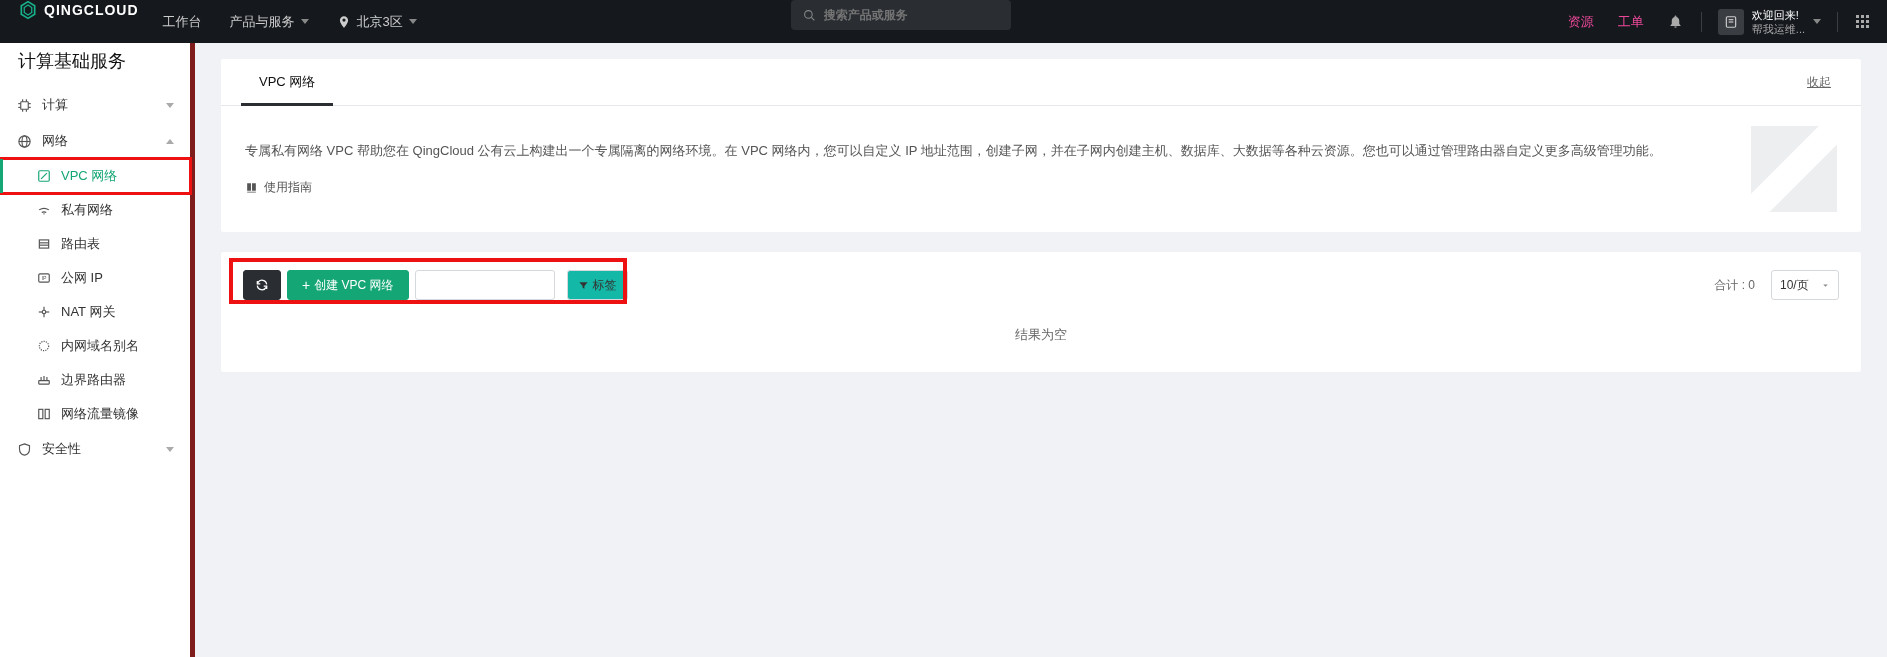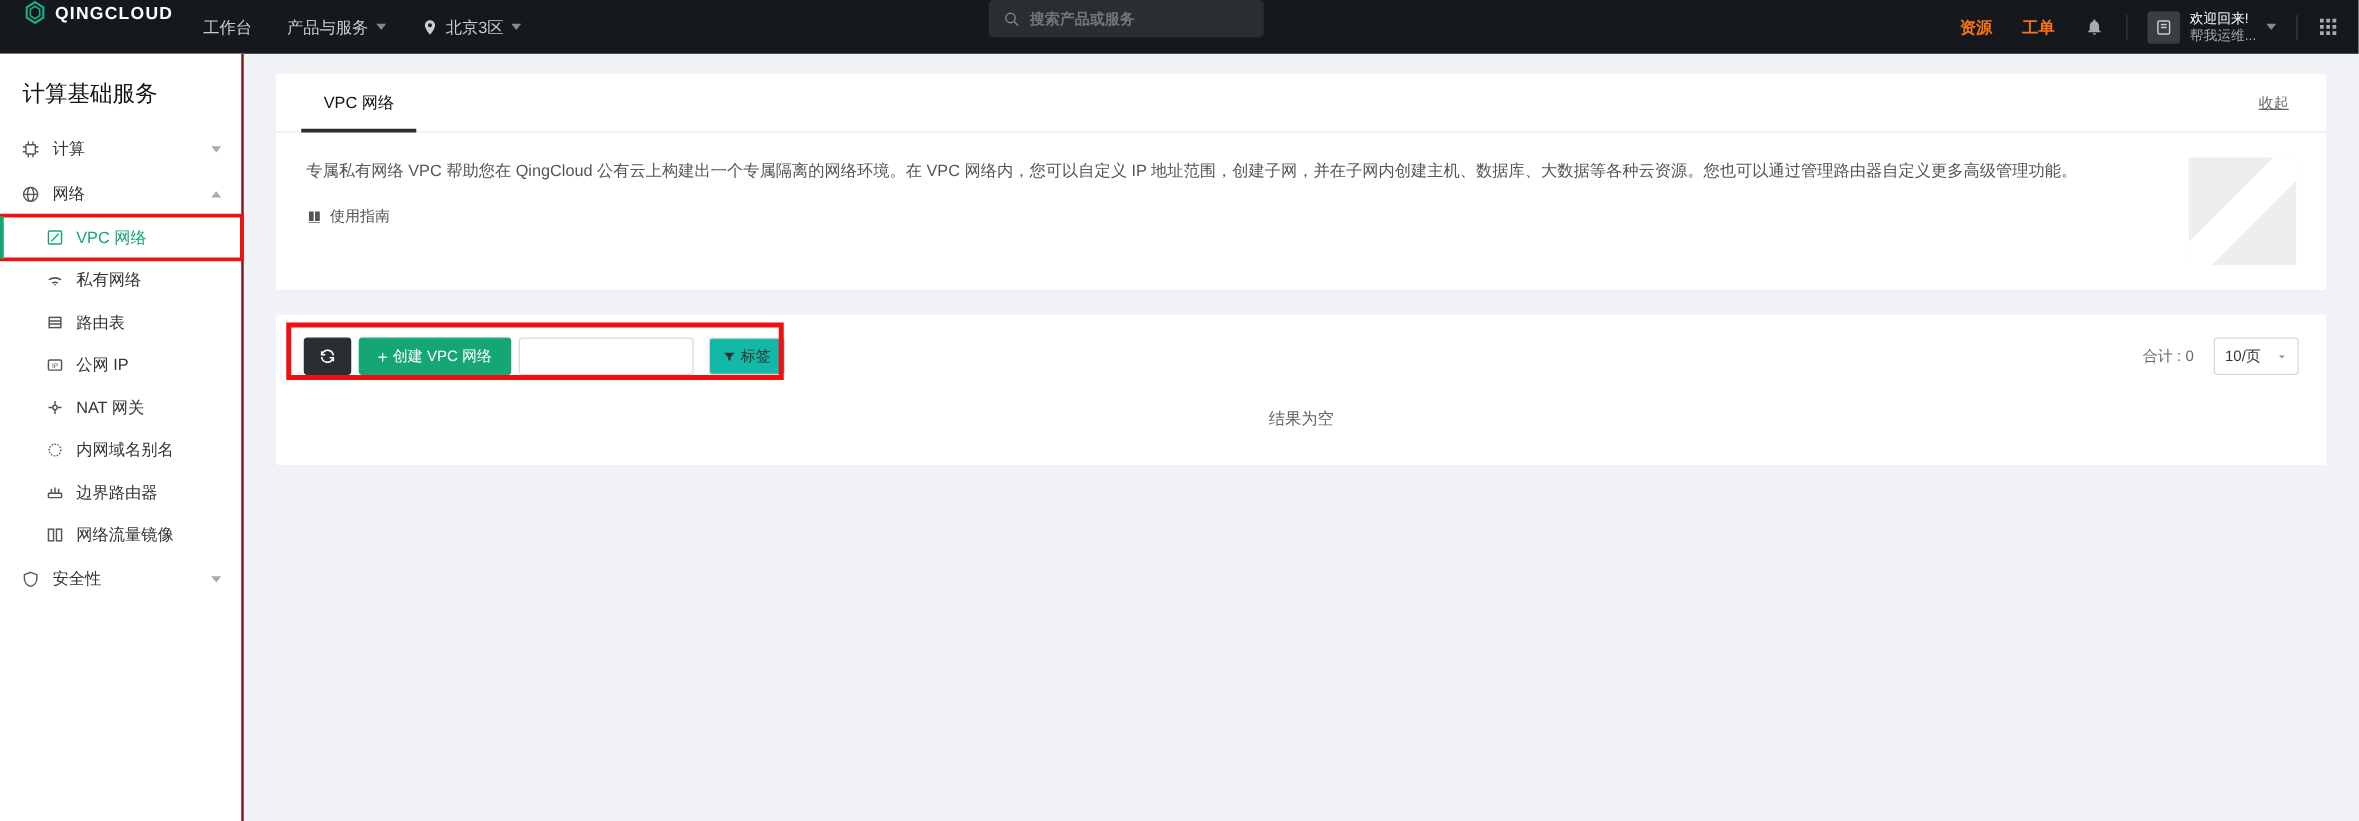--- a/index.html
+++ b/index.html
@@ -10,35 +10,35 @@
     .logo-wrap { display: flex; align-items: center; padding: 0 10px; gap: 6px; }
     .logo-icon svg { display: block; }
     .logo-text { color: #fff; font-weight: 600; letter-spacing: 1px; font-size: 14px; }
     .nav-item { padding: 0 14px; height: 43px; display: flex; align-items: center; cursor: pointer; color: #ccc; gap: 6px; }
     .chev-down { width: 0; height: 0; border-left: 4px solid transparent; border-right: 4px solid transparent; border-top: 5px solid #888; }
     .icon-pin svg { display:block; }
     .search-wrap { margin-left: 360px; background: #2a2e33; border-radius: 4px; height: 30px; display: flex; align-items: center; padding: 0 12px; width: 220px; gap: 8px; }
     .search-wrap input { background: transparent; border: none; outline: none; color: #ccc; font-size: 12px; flex: 1; font-weight: bold; }
     .header-spacer { flex: 1; }
     .header-right { display:flex; align-items:center; gap:4px; }
-    .hr-item { padding: 0 10px; color: #f97316; cursor:pointer; height:43px; display:flex; align-items:center;font-weight:bold;}
+    .hr-item { padding: 0 10px; color: #ec4899; cursor:pointer; height:43px; display:flex; align-items:center;}
     .hr-sep { width:1px; height:20px; background:#3a3d41; margin: 0 4px; }
     .user-wrap { display:flex; align-items:center; gap:8px; padding:0 8px; cursor:pointer;}
     .user-avatar { width:26px; height:26px; background:#3a3d41; border-radius:3px; display:flex; align-items:center; justify-content:center;}
     .user-meta { display:flex; flex-direction:column; font-size:11px; line-height:14px;}
     .user-meta .l1 { color:#fff; }
     .user-meta .l2 { color:#aaa; }
     .apps-grid { display:grid; grid-template-columns:repeat(3,3px); grid-template-rows:repeat(3,3px); gap:2px; }
     .apps-grid span { background:#aaa; }
     
     
     .layout { display:flex; min-height: calc(100vh - 43px); }
     
     
-    .sidebar { width: 195px; background:#fff; border-right:2px solid #7f1d1d; padding-top: 14px; }
+    .sidebar { width: 195px; background:#fff; border-right:5px solid #7f1d1d; }
     .sb-title { font-size: 18px; font-weight: 500; color:#111; padding: 6px 18px 14px; }
     .sb-group { }
     .sb-group-head { display:flex; align-items:center; padding: 9px 16px; color:#333; cursor:pointer; gap:10px; }
     .sb-group-head .label { flex:1; font-size:13px; }
     .sb-group-head .caret { width:0;height:0;border-left:4px solid transparent;border-right:4px solid transparent;border-top:5px solid #aaa;}
     .sb-group-head.expanded .caret { border-top:none; border-bottom:5px solid #aaa;}
     .sb-icon { width:16px; height:16px; display:flex; align-items:center; justify-content:center; color:#555;}
     .sb-sub { display:none; }
     .sb-group.open .sb-sub { display:block; }
     .sb-item { display:flex; align-items:center; padding: 8px 16px 8px 36px; gap:10px; cursor:pointer; color:#333; font-size:13px; position:relative;}
@@ -48,21 +48,21 @@
     .sb-sub-icon { width:15px; height:15px; display:flex; align-items:center; justify-content:center;}
     
     
     .main { flex:1; padding: 16px 26px; }
     .card { background:#fff; border-radius:2px; margin-bottom: 20px; }
     .tabs { display:flex; border-bottom:1px solid #e5e7eb; padding: 0 20px; align-items:center;}
     .tab { padding: 14px 18px 12px; font-size:13px; color:#555; cursor:pointer; border-bottom:3px solid transparent; margin-bottom:-1px;}
     .tab.active { color:#111; font-weight:500; border-bottom-color:#2a2e33;}
     .tabs-spacer { flex:1;}
     .collapse-btn { color:#666; font-size:12px; cursor:pointer; padding:10px;text-decoration:underline;}
-    .banner { padding: 20px 24px; display:flex; align-items:flex-start; gap:32px;}
+    .banner { padding: 20px 24px; display:flex; align-items:center; gap:32px;}
     .banner-text { flex:1; color:#555; font-size:13px; line-height:22px;}
     .banner-guide { display:flex; align-items:center; gap:6px; margin-top:14px; color:#555; cursor:pointer; font-size:12px;}
     .banner-img { width:86px; height:86px; background:#eceef0; position:relative; overflow:hidden; flex-shrink:0; }
     .banner-img::before { content:''; position:absolute; width:200%; height:30%; background:#fff; top:35%; left:-50%; transform:rotate(-45deg);}
     
     .toolbar-card { background:#fff; border-radius:2px; padding: 18px 22px; position:relative;}
     .toolbar { display:flex; align-items:center; gap:6px;}
     .hlbox { position:absolute; border:4px solid #e11; z-index:5; pointer-events:none;}
     .btn { height:30px; border:1px solid #d5d9de; background:#14b8a6; border-radius:3px; display:flex; align-items:center; justify-content:center; padding:0 10px; cursor:pointer; font-size:12px; color:#333;}
     .btn.dark { background:#2a2e33; border-color:#2a2e33; color:#fff; width:38px; padding:0;}

